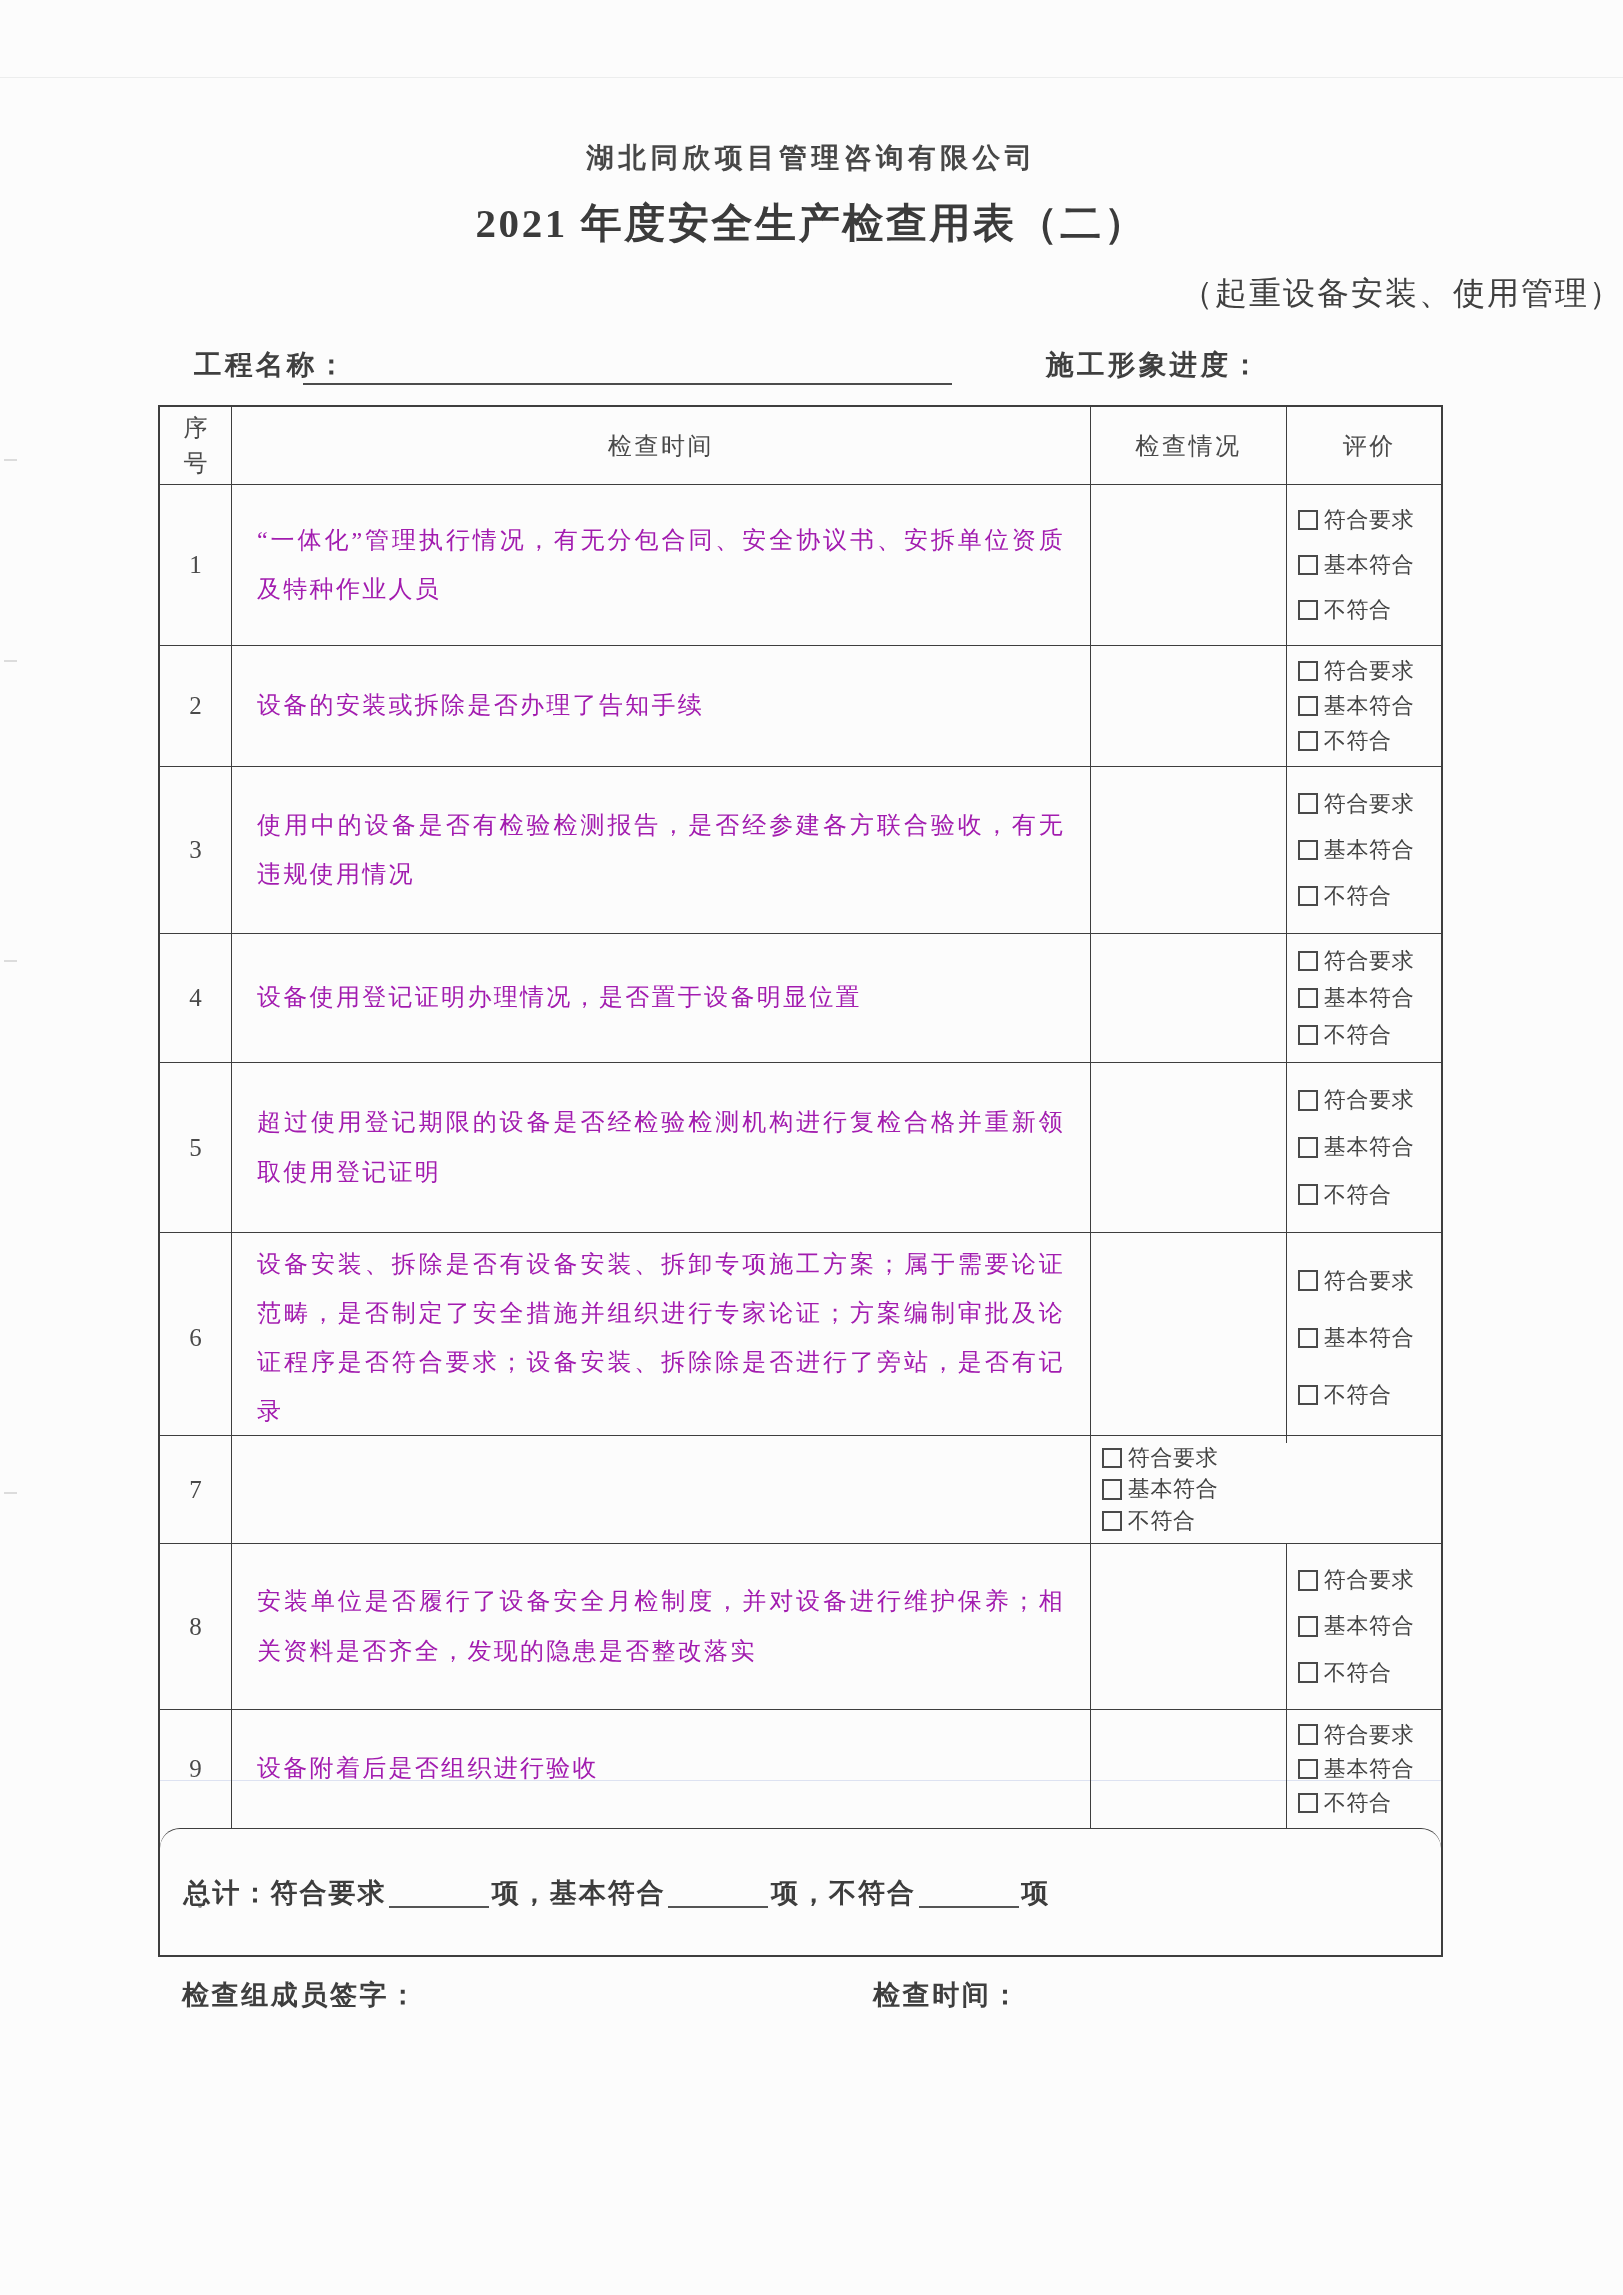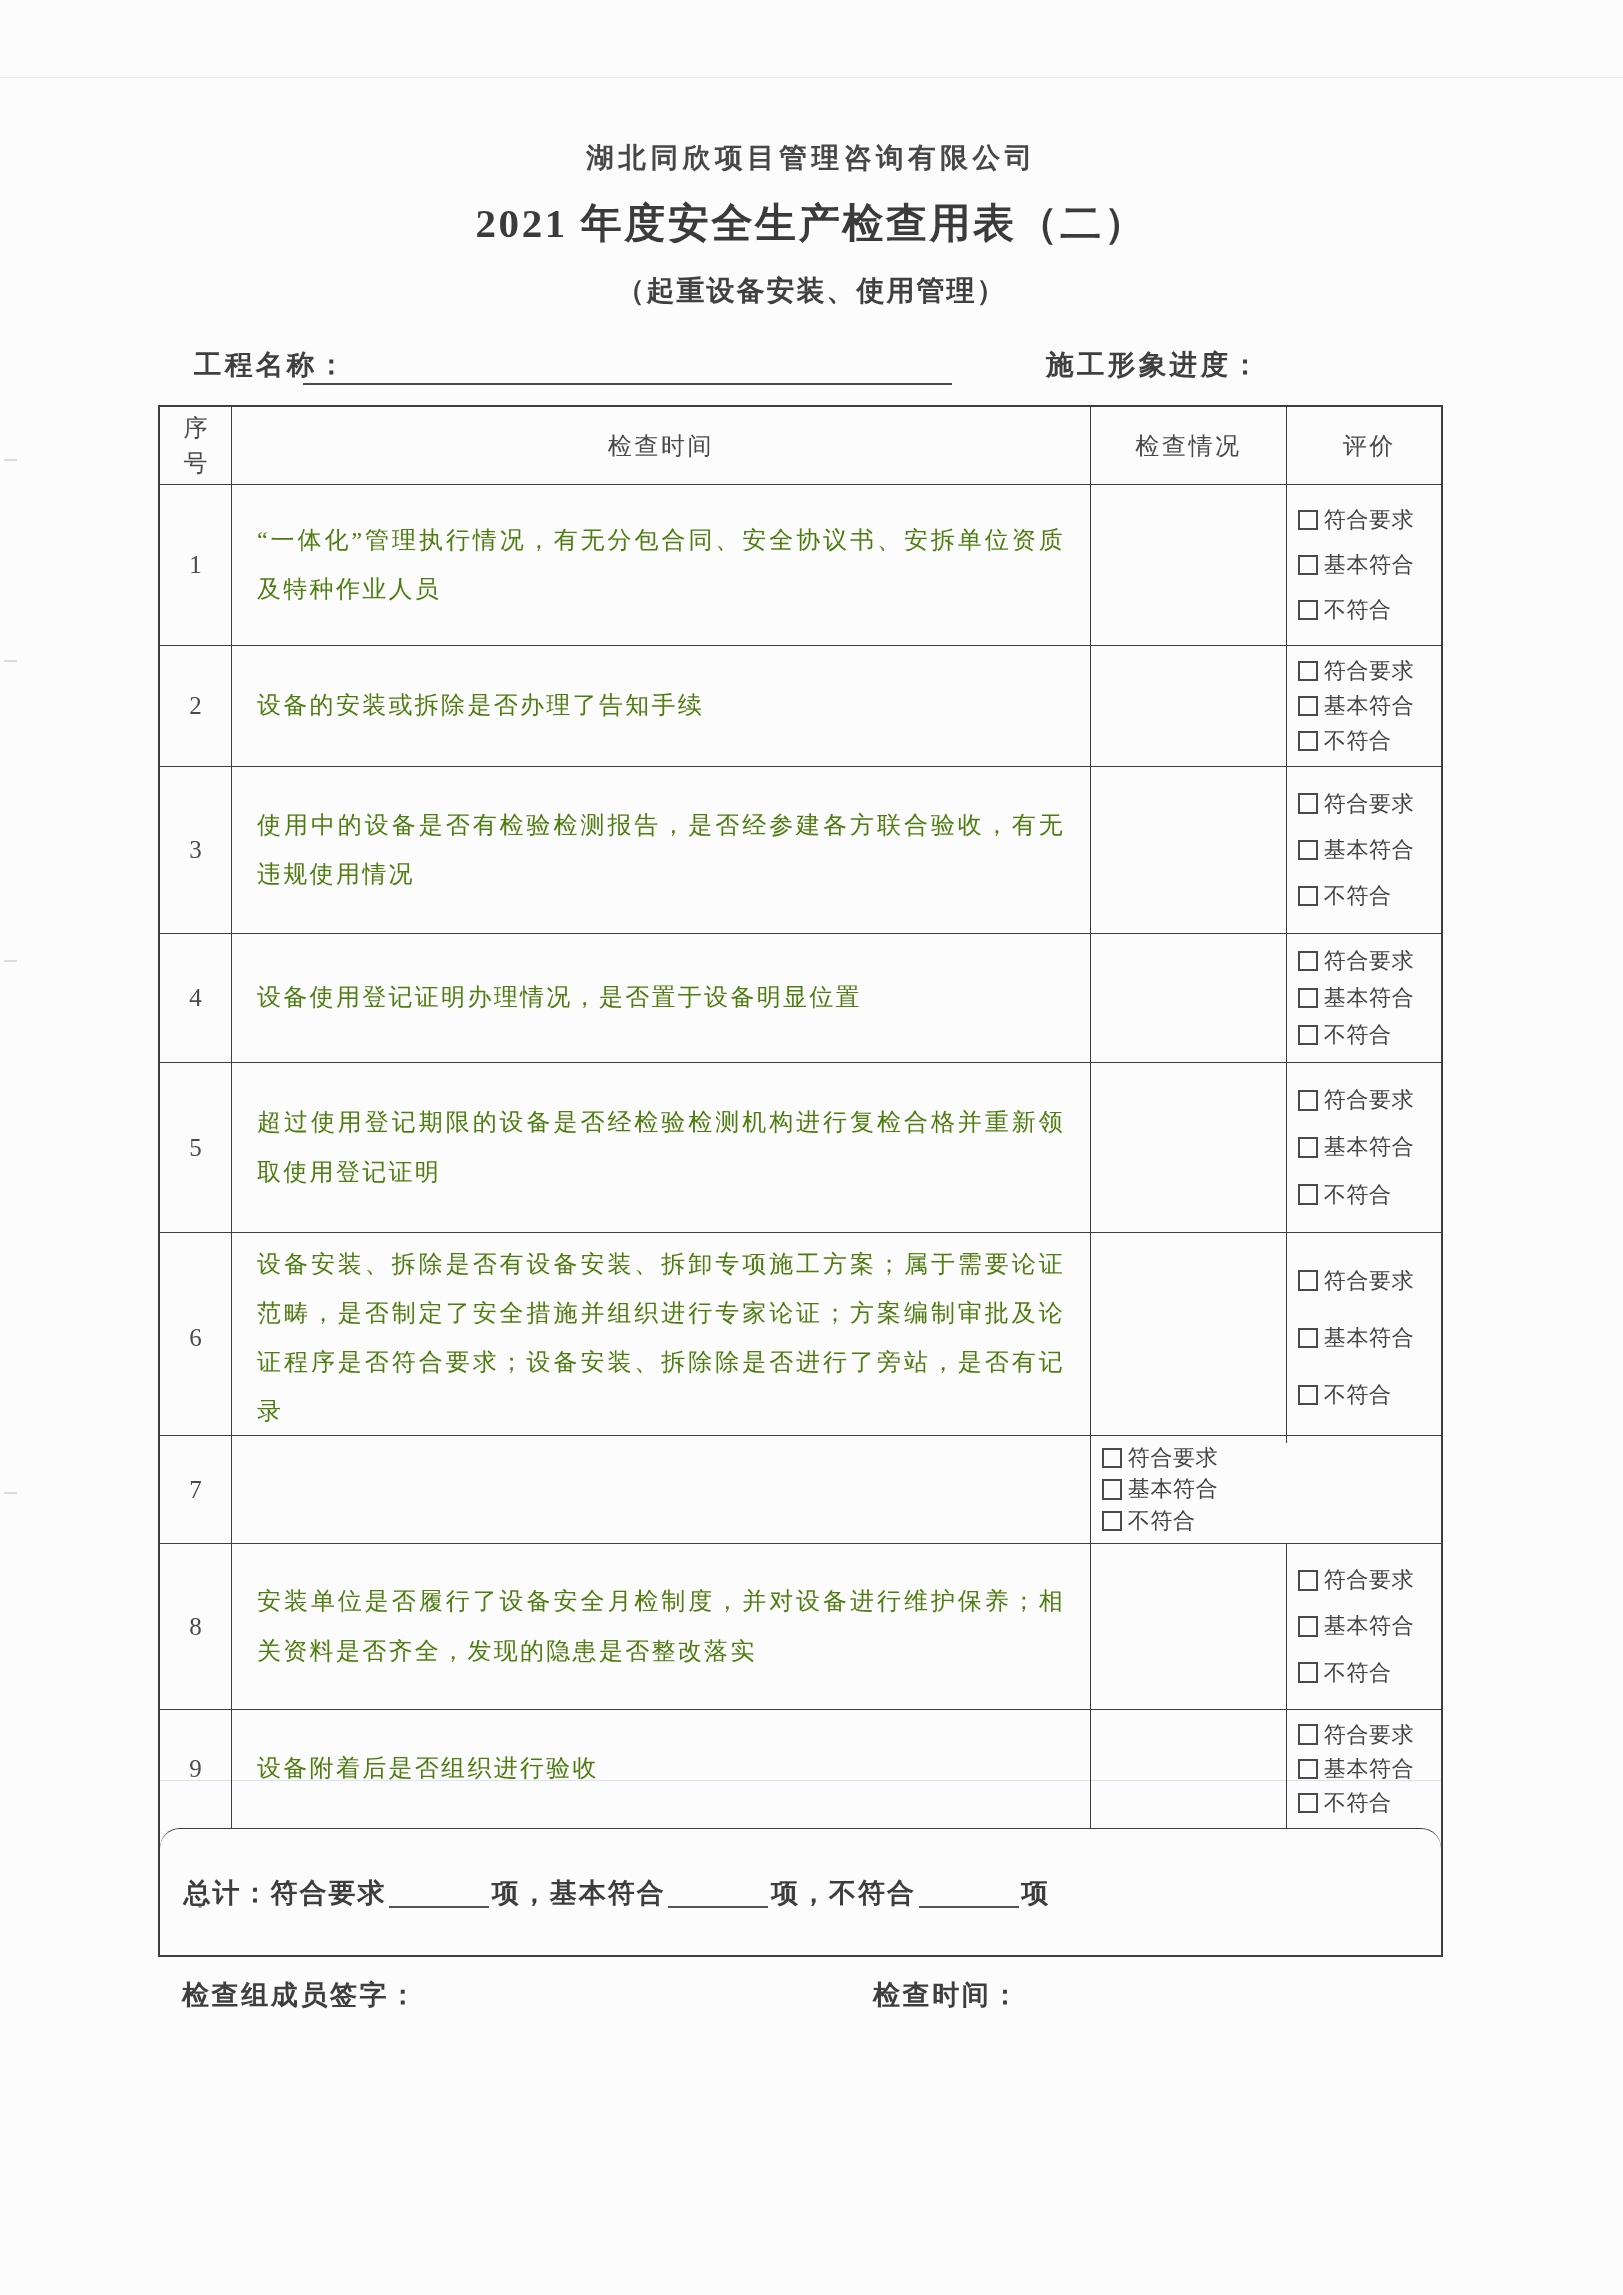--- a/index.html
+++ b/index.html
@@ -32,21 +32,21 @@
     text-align: center; font-size: 27.6px; letter-spacing: 4.6px;
     color: #474747; font-weight: 600;
   }
   .doc-title {
     position: absolute; top: 196px; left: 0; width: 100%;
     text-align: center; font-size: 41px; font-weight: bold;
     letter-spacing: 2.6px; color: #3b3b3b;
   }
   .doc-subtitle {
     position: absolute; top: 272px; left: 0; width: 100%;
-    text-align: center; font-size: 28px; font-weight: bold;
+    text-align: right; font-size: 32px; font-weight: normal;
     letter-spacing: 2px; color: #404040;
   }
 
   .meta-row { position: absolute; top: 346px; left: 0; width: 100%; height: 46px; }
   .project-label {
     position: absolute; left: 194px; top: 0;
     font-size: 27.6px; font-weight: bold; letter-spacing: 3.3px; color: #3f3f3f;
   }
   .project-blank {
     position: absolute; left: 303px; top: 37px; width: 649px; height: 0;
@@ -86,21 +86,21 @@
   .c:last-child, .c.eval { border-right: none; }
 
   .c.seq {
     display: flex; align-items: center; justify-content: center;
     font-size: 25px; color: #4a4a4a;
   }
   .thead .c.seq { white-space: pre-line; text-align: center; line-height: 1.45; font-size: 24px; }
 
   .c.content { display: flex; align-items: center; padding: 6.6px 25px; }
   .ctext {
-    font-size: 24px; line-height: 2.05; letter-spacing: 2.3px; color: #4d7c0f;
+    font-size: 24px; line-height: 2.05; letter-spacing: 2.3px; color: #a21caf;
     text-align: justify;
   }
   .thead .c.content, .thead .c.situation, .thead .c.eval {
     display: flex; align-items: center; justify-content: center;
     font-size: 24px; letter-spacing: 2.6px; color: #4a4a4a;
   }
 
   .c.situation { }
 
   .c.eval {

